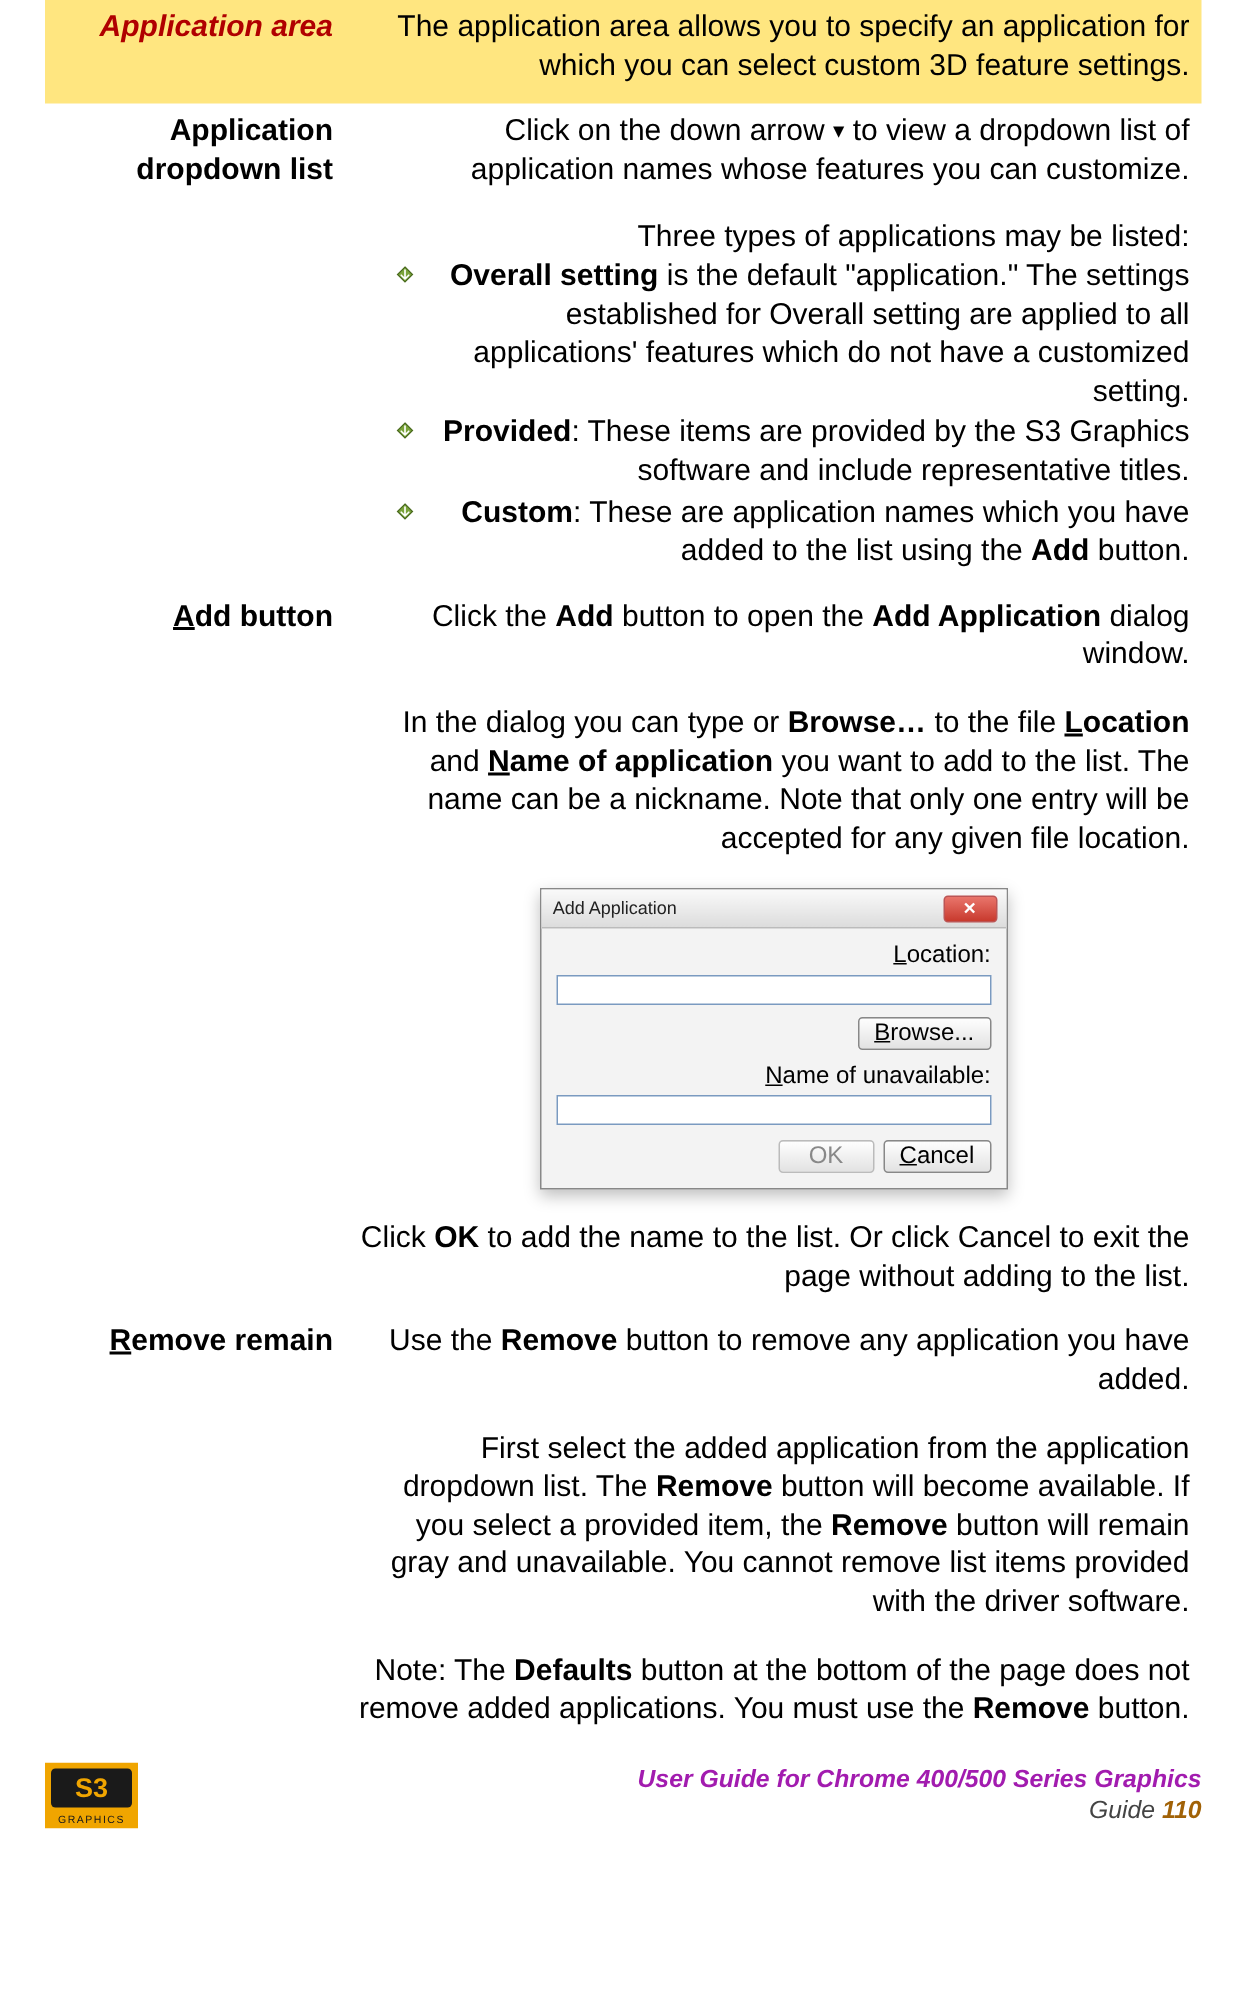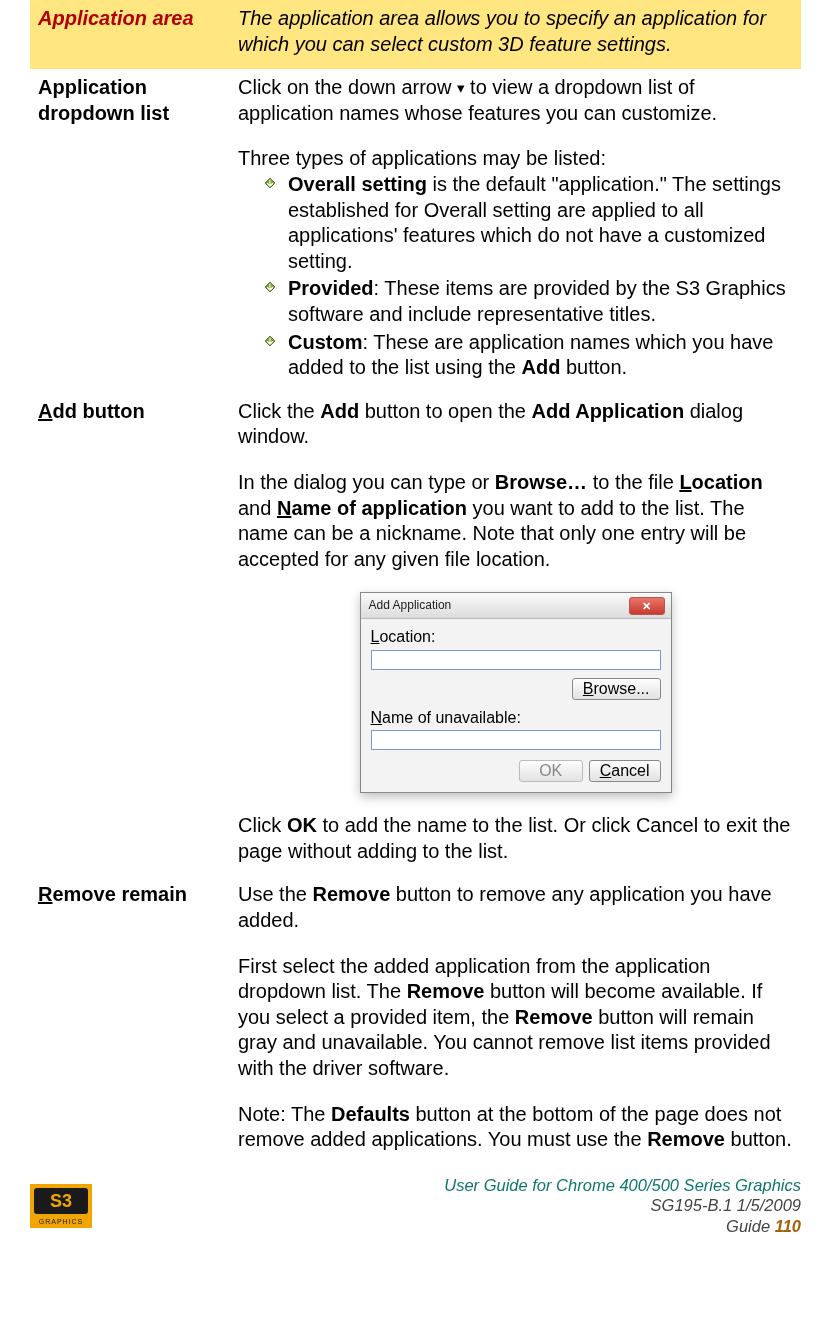--- a/index.html
+++ b/index.html
@@ -1,26 +1,26 @@
 <!DOCTYPE html>
 <html><head>
 <meta charset="utf-8">
 <style>
   * { box-sizing: border-box; margin: 0; padding: 0; }
   html, body { width: 831px; font-family: Arial, Helvetica, sans-serif; color: #000; }
   body { background: #fff; padding: 0; }
 
-  .page { width: 831px; padding: 0 30px 0 30px; position: relative; }
+  .page { width: 831px; padding: 0 30px 0 30px; position: relative; text-align: right; }
 
   table.def { width: 100%; border-collapse: collapse; }
   table.def td { vertical-align: top; padding: 6px 8px 6px 8px; font-size: 20px; line-height: 1.28; }
   td.term { width: 200px; font-weight: bold; padding-right: 6px; }
   td.desc { }
 
-  tr.hl td { background: #ffe680; font-style: italic; }
+  tr.hl td { background: #ffe680; }
   tr.hl td.term { color: #b00000; font-style: italic; }
 
   .uline { text-decoration: underline; }
 
   p { margin: 0 0 20px 0; }
   p.last { margin-bottom: 6px; }
   .bold { font-weight: bold; }
 
   ul.bullets { list-style: none; padding-left: 26px; margin: 0 0 6px 0; }
   ul.bullets li { position: relative; padding-left: 24px; margin-bottom: 2px; }
@@ -46,21 +46,21 @@
   .dialog .btn { height: 22px; min-width: 64px; padding: 0 10px; border: 1px solid #888; border-radius: 3px;
     background: linear-gradient(#fefefe, #e2e2e2); font-size: 16px; display: inline-flex; align-items: center;
     justify-content: center; margin-left: 6px; cursor: pointer; }
   .dialog .btn.disabled { color: #888; border-color: #bbb; }
   .dialog .gap { height: 2px; }
 
   
   .footer { width: 831px; padding: 10px 30px 10px 30px; display: flex; align-items: center; justify-content: space-between; }
   .footer .logo { width: 62px; height: 44px; position: relative; }
   .footer .ftext { text-align: right; font-style: italic; font-size: 16.5px; color: #444; line-height: 1.25; }
-  .footer .ftext .l1 { font-weight: normal; color: #0f766e; }
+  .footer .ftext .l1 { font-weight: bold; color: #a21caf; }
   .footer .ftext .l3 .pg { font-style: italic; }
   .footer .ftext .l3 .num { font-weight: bold; font-style: italic; color: #a16207; }
 </style>
 </head>
 <body>
 
 <div class="page">
   <table class="def">
 
     <tbody>
@@ -185,18 +185,17 @@
   <div class="logo">
     <svg viewBox="0 0 62 44" width="62" height="44">
       <rect x="0" y="0" width="62" height="44" fill="#f0a500"></rect>
       <rect x="4" y="4" width="54" height="26" rx="3" fill="#1a1a1a"></rect>
       <text x="31" y="23" text-anchor="middle" fill="#f0a500" font-family="Arial" font-weight="bold" font-size="18">S3</text>
       <text x="31" y="40" text-anchor="middle" fill="#1a1a1a" font-family="Arial" font-size="7" letter-spacing="1">GRAPHICS</text>
     </svg>
   </div>
   <div class="ftext">
     <div class="l1">User Guide for Chrome 400/500 Series Graphics</div>
-    <div class="l2">SG195-B.1   1/5/2009</div>
     <div class="l3">
       <span class="pg">Guide </span><span class="num">110</span>
     </div>
   </div>
 </div>
 
 </body></html>

